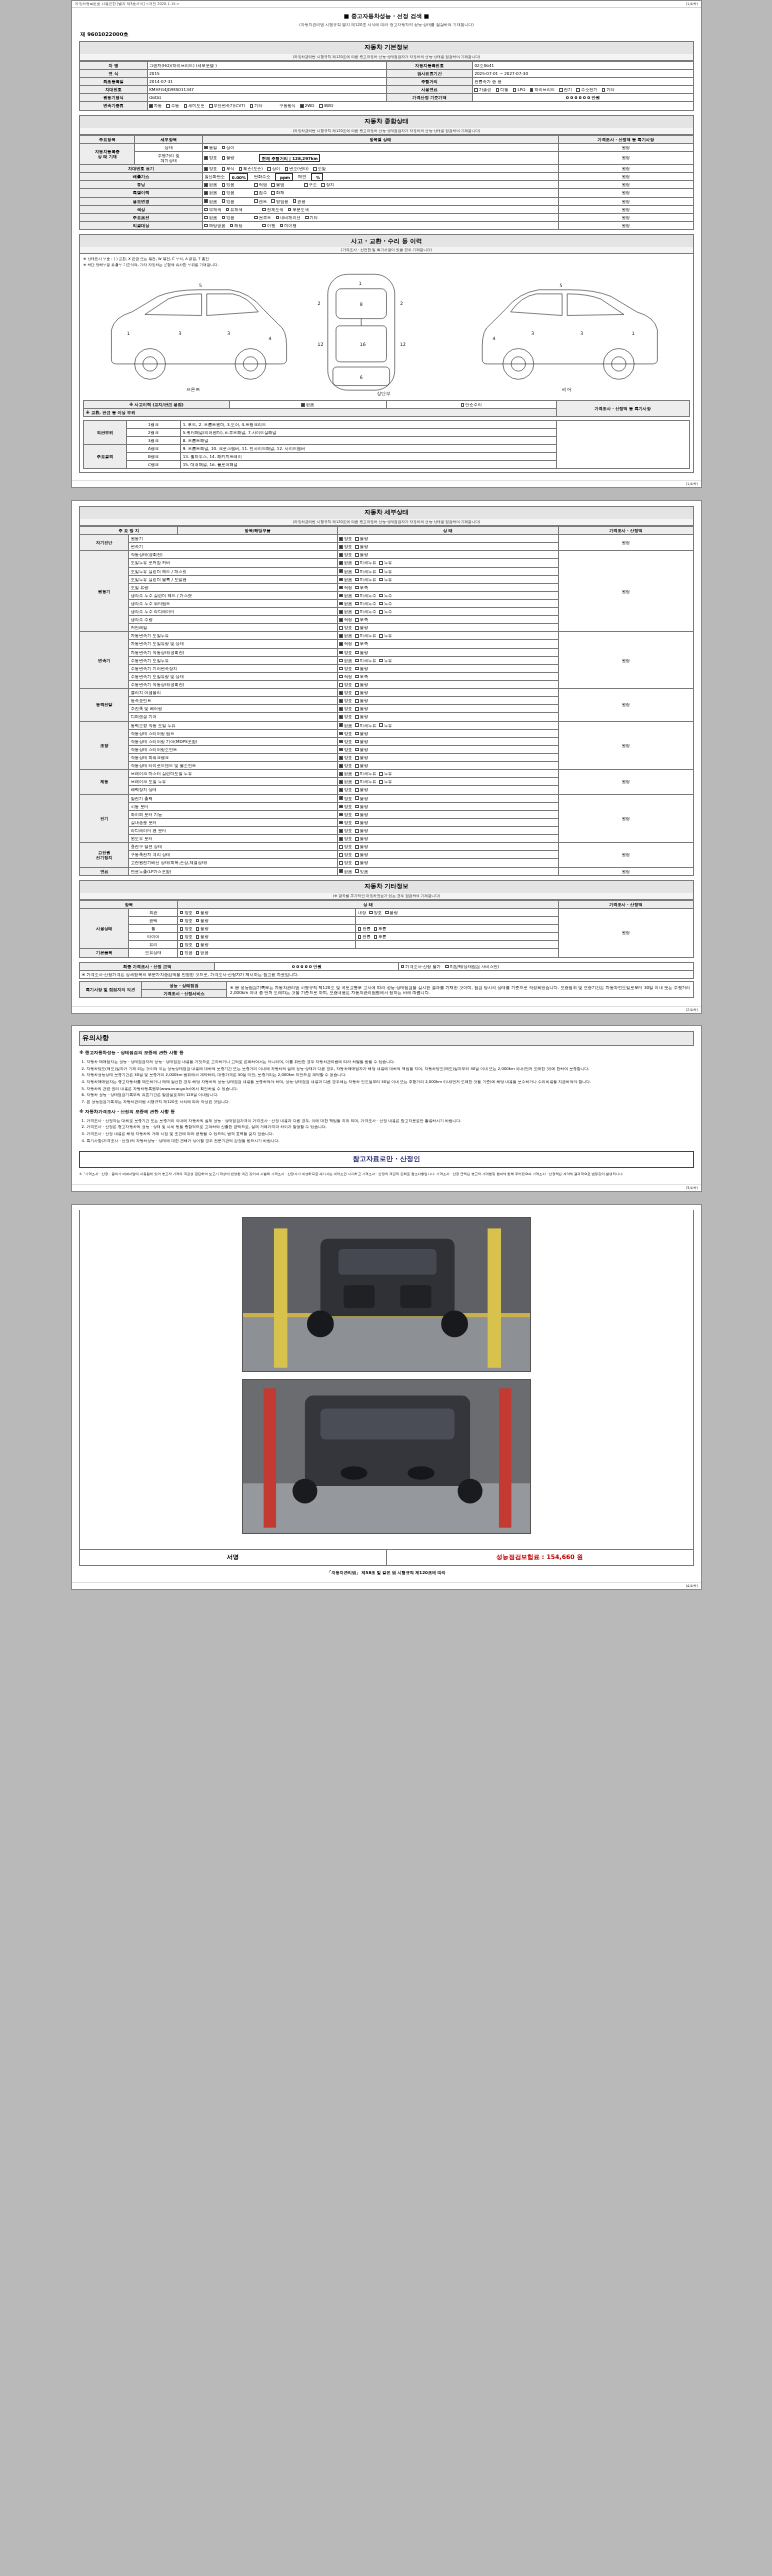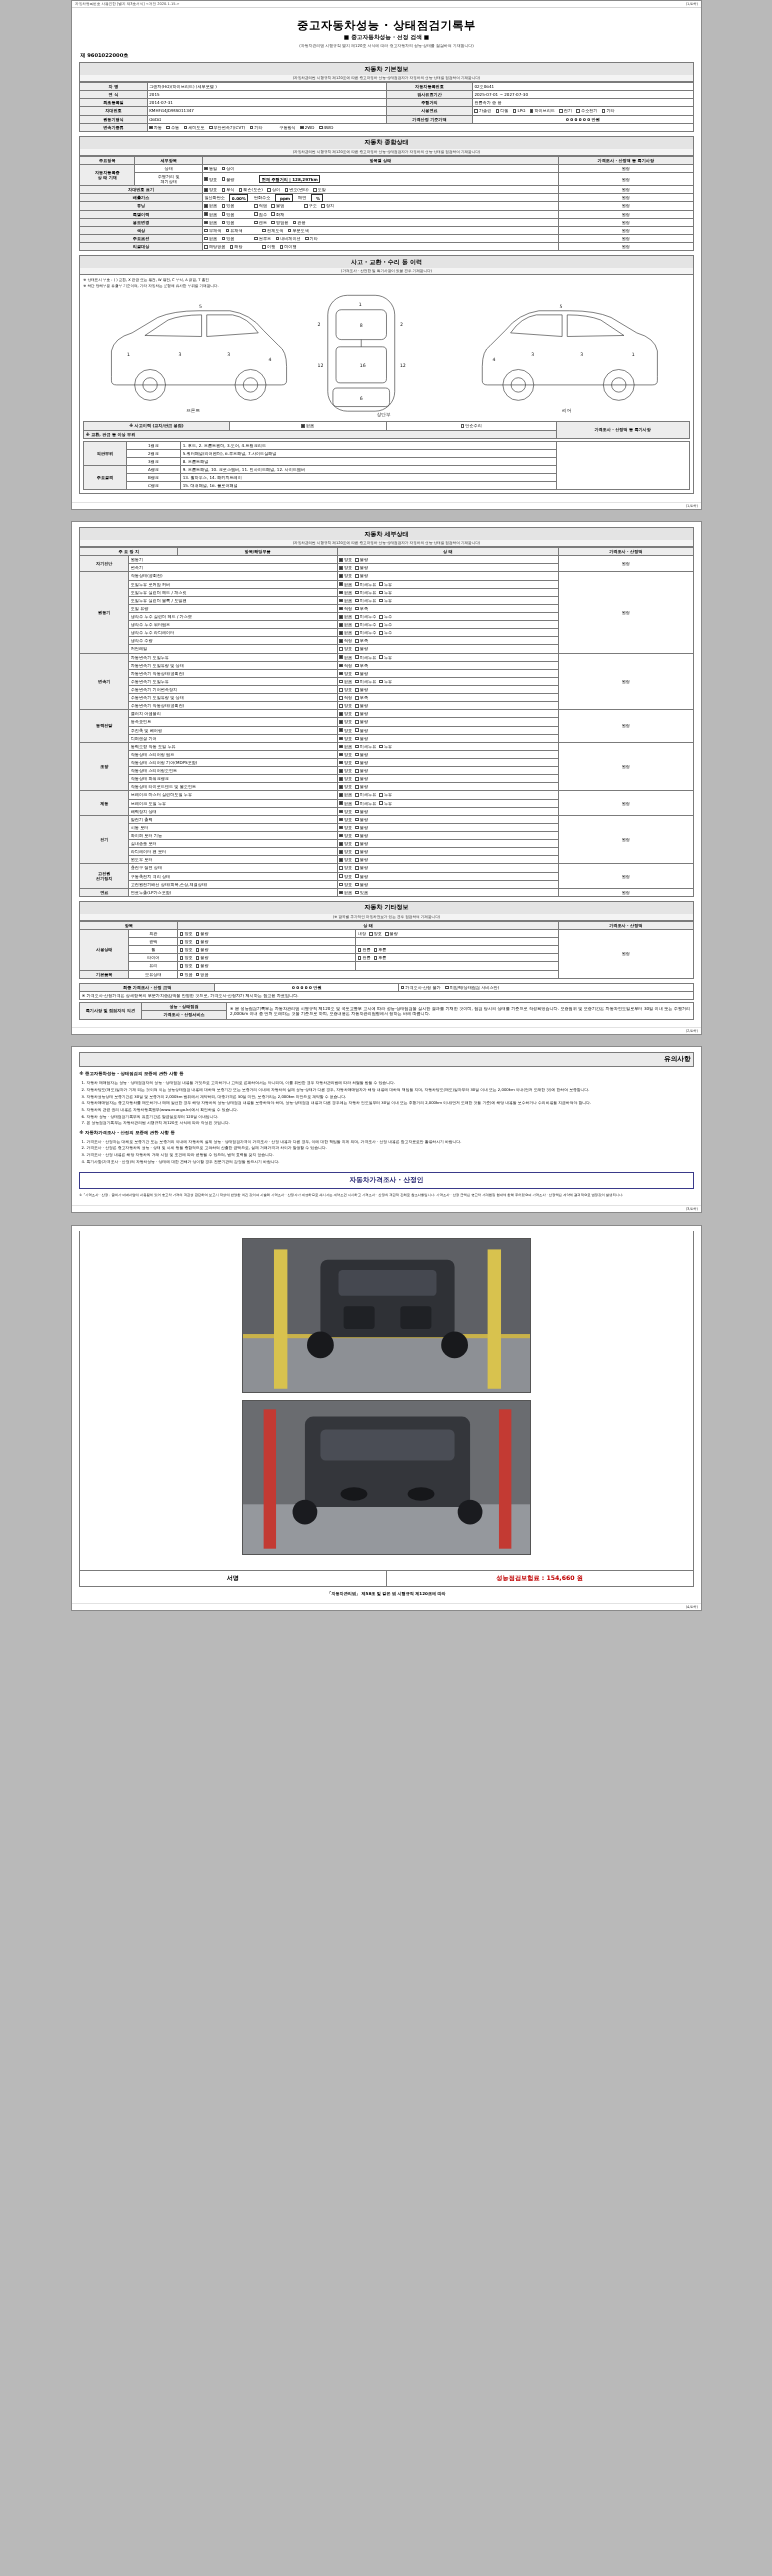--- a/index.html
+++ b/index.html
@@ -93,21 +93,21 @@
   .cb.on { background:#333; }
   .opt { white-space:nowrap; margin-right:3.1px; display:inline-block; }
   .hl { border:0.5px solid #333; padding:0.5px 1.5px; font-weight:bold; }
   .diagram-wrap { border:0.5px solid #7b7b7b; border-top:none; padding:3.1px; background:#fff; }
   .diag-legend { font-size:3.6px; margin-bottom:1.5px; }
   .car-svg { display:block; margin:0 auto; }
   .tiny { font-size:3.3px; }
   .notice-title {
     border:0.5px solid #7b7b7b;
     background:#eaeaea;
-    text-align:right;
+    text-align:left;
     font-weight:bold;
     font-size:6.7px;
     padding:2.1px;
     margin-bottom:4.1px;
   }
   .notice-body { font-size:3.8px; line-height:1.5; text-align:justify; }
   .notice-body h4 { font-size:4.4px; margin:4.1px 0 2.1px 0; }
   .notice-body ol { margin:1px 0 1px 7.2px; padding:0; }
   .notice-body li { margin-bottom:1px; }
   .sign-box {
@@ -144,21 +144,20 @@
 </style>
 </head>
 <body>
 
 <div class="page">
   <div class="pg-top-bar">
     <span>자동차등록번호 사용연한 [별지 제3호서식] &lt;개정 2020.1.15.&gt;</span>
     <span>(1/4쪽)</span>
   </div>
   <div class="page-inner">
-    <div class="doc-title">중고자동차성능 · 상태점검기록부</div>
     <div class="doc-subtitle">■ 중고자동차성능 · 선정 검색 ■</div>
     <div class="doc-subsub">(자동차관리법 시행규칙 별지 제120호 서식에 따라 중고자동차의 성능·상태를 점검하여 기재합니다)</div>
     <div class="serial">제 9601022000호</div>
 
     <div class="sec-head">자동차 기본정보</div>
     <div class="sec-note">(자동차관리법 시행규칙 제120조에 따른 중고자동차 성능·상태점검자가 자동차의 성능·상태를 점검하여 기재합니다)</div>
     <table class="grid">
       <colgroup>
           <col style="width:11%">
           <col style="width:39%">
@@ -790,21 +789,21 @@
         <li>본 성능점검기록부는 자동차관리법 시행규칙 제120조 서식에 따라 작성된 것입니다.</li>
       </ol>
       <h4>※ 자동차가격조사 · 산정의 보증에 관한 사항 등</h4>
       <ol>
         <li>가격조사 · 산정자는 대체로 보증기간 또는 보증거리 이내에 자동차의 실제 성능 · 상태점검가격이 가격조사 · 산정 내용과 다른 경우, 이에 대한 책임을 지게 되며, 가격조사 · 산정 내용은 참고자료로만 활용하시기 바랍니다.</li>
         <li>가격조사 · 산정은 중고자동차의 성능 · 상태 및 시세 등을 종합적으로 고려하여 산출한 금액으로, 실제 거래가격과 차이가 발생할 수 있습니다.</li>
         <li>가격조사 · 산정 내용은 해당 자동차의 거래 시점 및 조건에 따라 변동될 수 있으며, 법적 효력을 갖지 않습니다.</li>
         <li>특기사항(가격조사 · 산정)의 자동차성능 · 상태에 대한 견해가 상이할 경우 전문기관의 감정을 받으시기 바랍니다.</li>
       </ol>
     </div>
-    <div class="sign-box">자동차가격조사 · 산정인</div>
+    <div class="sign-box">참고자료로만 · 산정인</div>
     <div class="tiny" style="text-align:justify;line-height:1.6">※「가격조사 · 산정」글씨가 매매사업에 사용됨에 있어 중고차 가격의 객관성 판단하여 보고서 작성에 반영한 의견 값이며 기술력 가격조사 · 산정자가 제공하므로 세시자는 계약조건 지시하고 가격조사 · 산정의 객관적 견해로 참조사항입니다. 가격조사 · 산정 금액은 중고차 거래현장 현재에 한해 주어졌으며 가격조사 · 산정액은 계약에 결과적으로 법정값이 발생되니다.</div>
   </div>
   <div class="pg-bot-bar">
     <span>(3/4쪽)</span>
   </div>
 </div>
 
 <div class="page">
   <div class="page-inner">
     <div class="photo-area">

